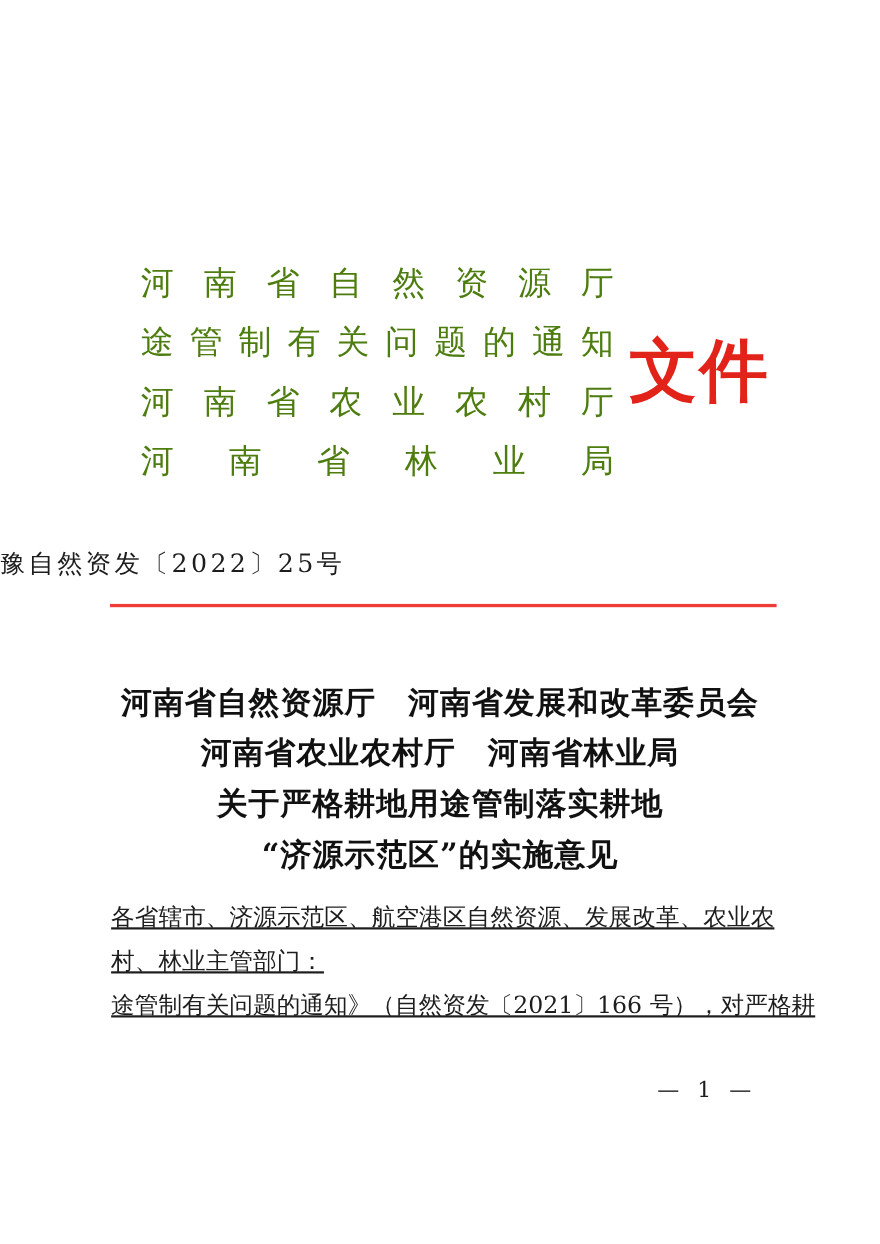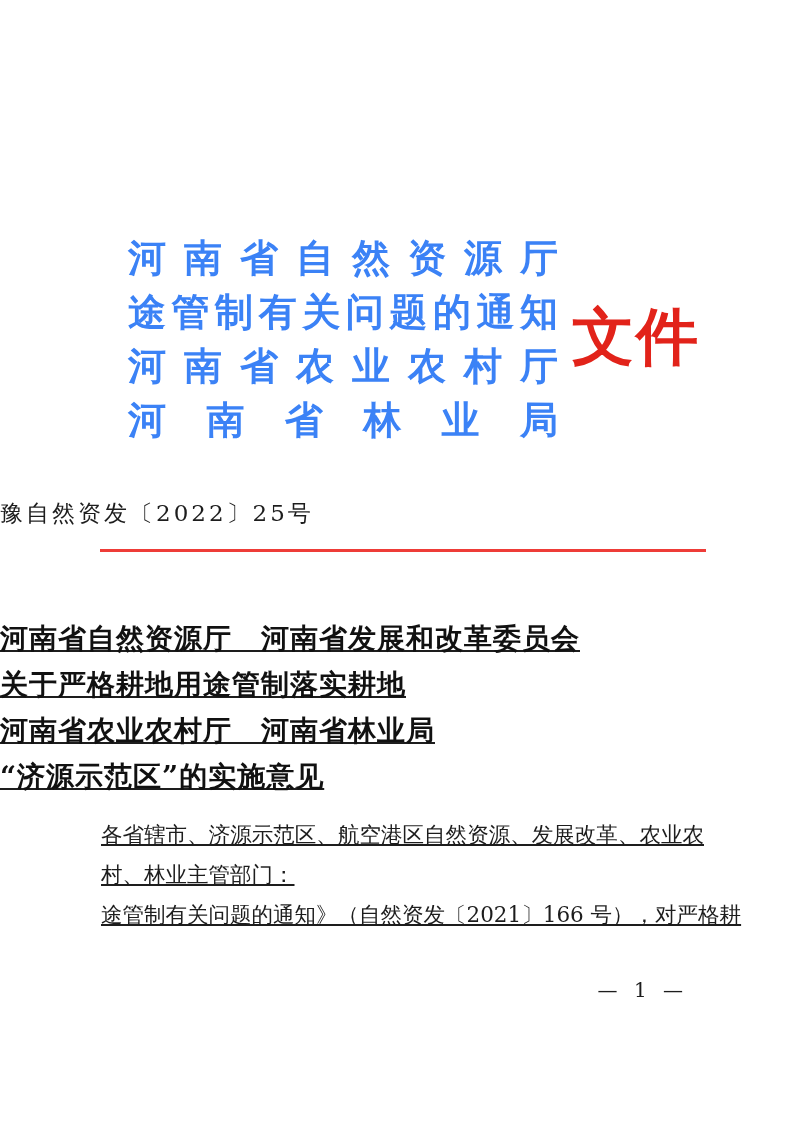--- a/index.html
+++ b/index.html
@@ -19,24 +19,24 @@
   }
 
   
   .letterhead-issuers {
     position: absolute;
     left: 128px;
     top: 231px;
     width: 430px;
   }
   .issuer-line {
-    font-size: 38px;
+    font-size: 30px;
     line-height: 54px;
-    font-weight: bold;
-    color: #3b82f6;
+    font-weight: normal;
+    color: #4d7c0f;
     text-align: justify;
     text-align-last: justify;
     text-justify: inter-character;
     white-space: nowrap;
   }
   .file-label {
     position: absolute;
     left: 572px;
     top: 306px;
     font-size: 62px;
@@ -69,21 +69,21 @@
     height: 3px;
     background: #ee3c38;
   }
 
   
   .doc-title {
     position: absolute;
     left: 0;
     top: 616px;
     width: 100%;
-    text-decoration: underline;
+    text-align: center;
   }
   .doc-title .title-line {
     font-size: 28px;
     line-height: 46px;
     font-weight: bold;
     color: #111;
     letter-spacing: 1px;
   }
 
   
@@ -135,22 +135,22 @@
   </div>
 
   <div class="file-label">文件</div>
 
   <div class="ref-number">豫自然资发〔2022〕25号</div>
 
   <div class="red-rule"></div>
 
   <div class="doc-title">
     <div class="title-line">河南省自然资源厅　河南省发展和改革委员会</div>
+    <div class="title-line">河南省农业农村厅　河南省林业局</div>
     <div class="title-line">关于严格耕地用途管制落实耕地</div>
-    <div class="title-line">河南省农业农村厅　河南省林业局</div>
     <div class="title-line">“济源示范区”的实施意见</div>
   </div>
 
   <div class="body-text">
     <p class="body-line fill">各省辖市、济源示范区、航空港区自然资源、发展改革、农业农</p>
     <p class="body-line">村、林业主管部门：</p>
     <p class="body-line fill">途管制有关问题的通知》（自然资发〔2021〕166 号），对严格耕</p>
   </div>
 
   <div class="page-number">— 1 —</div>

